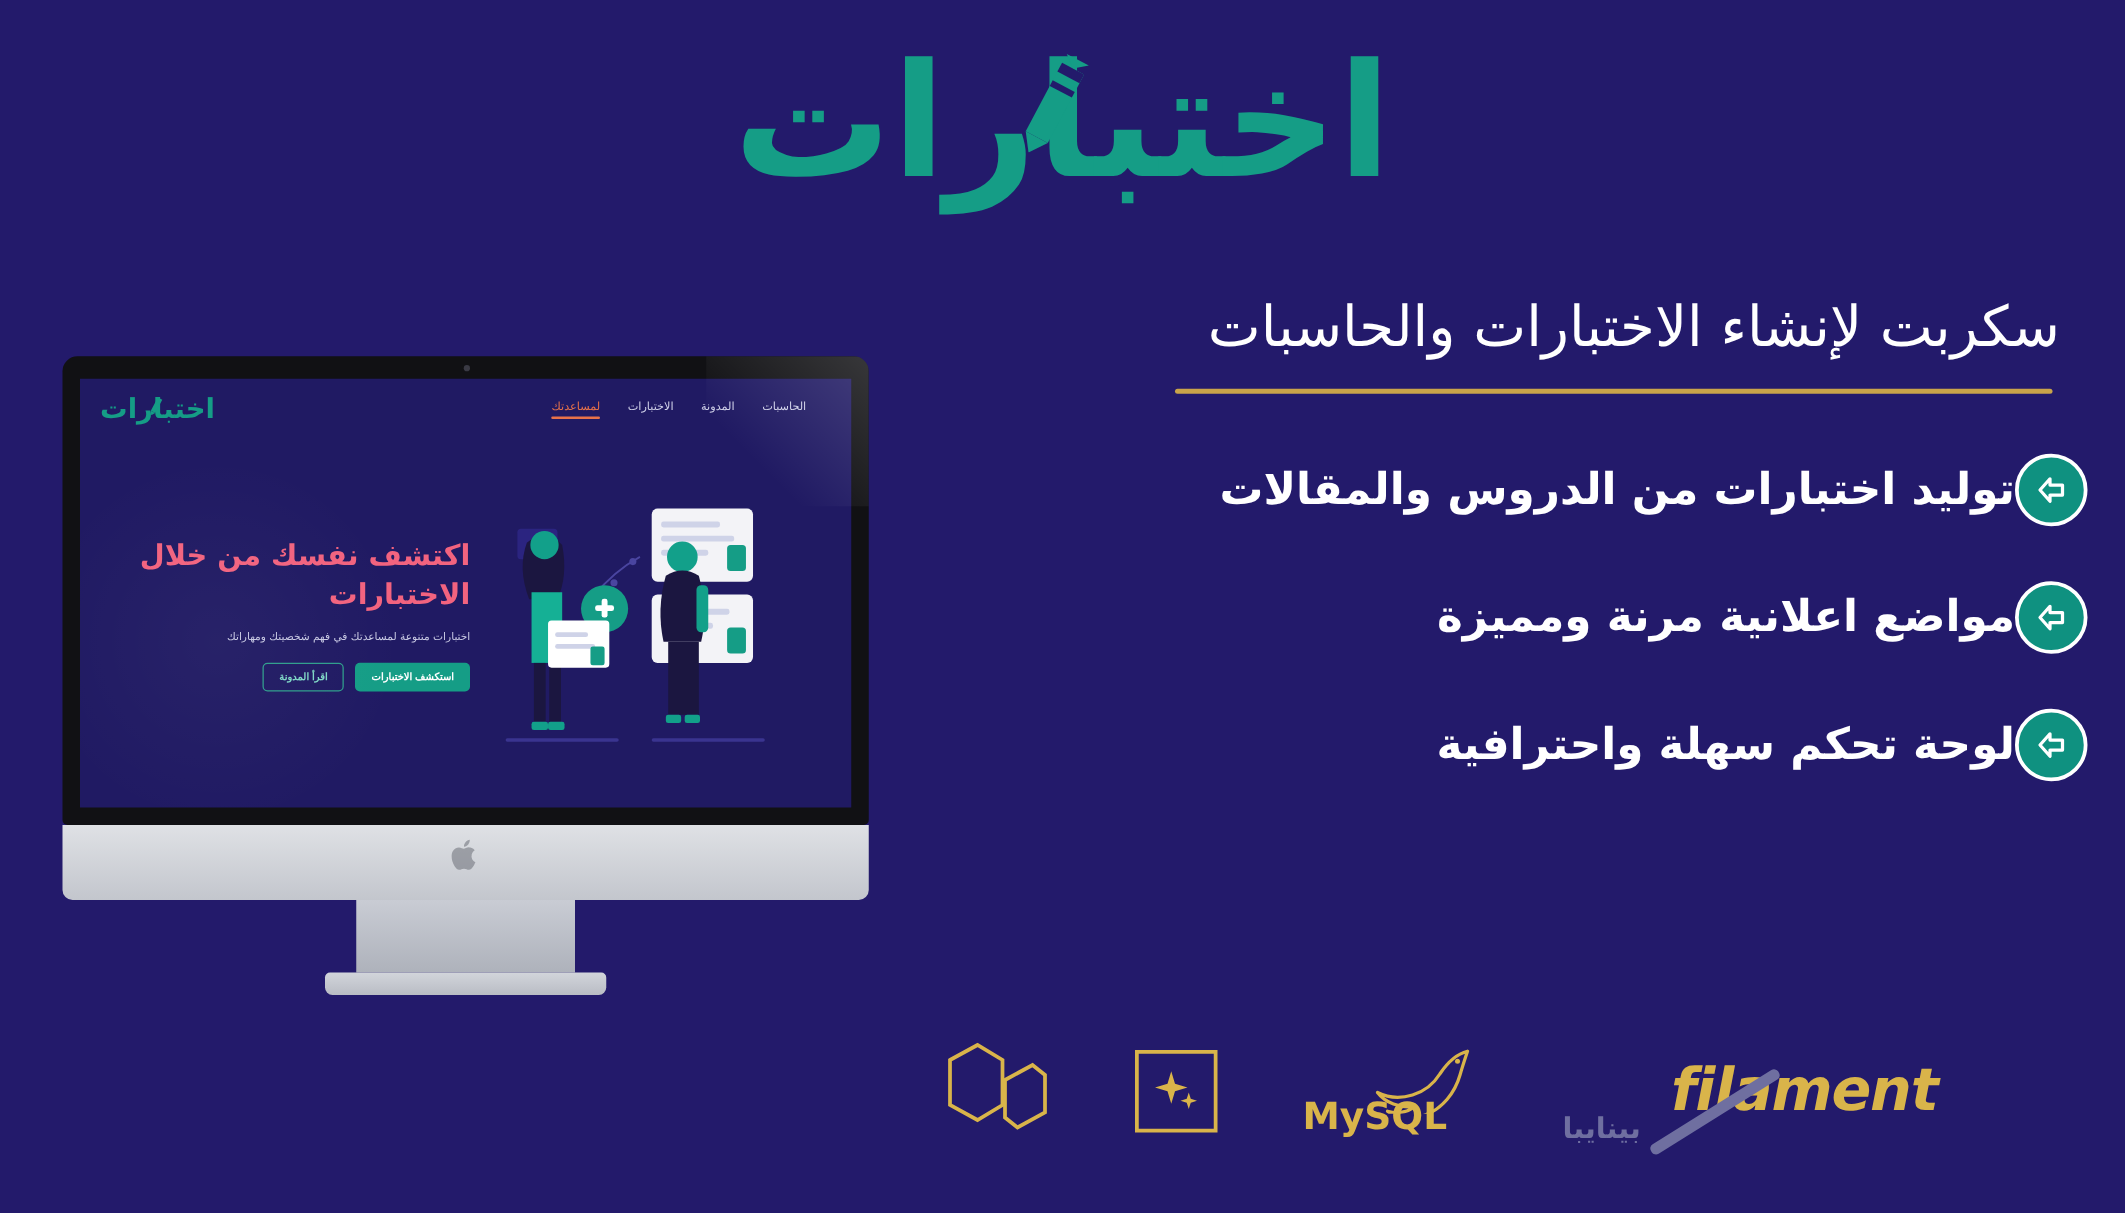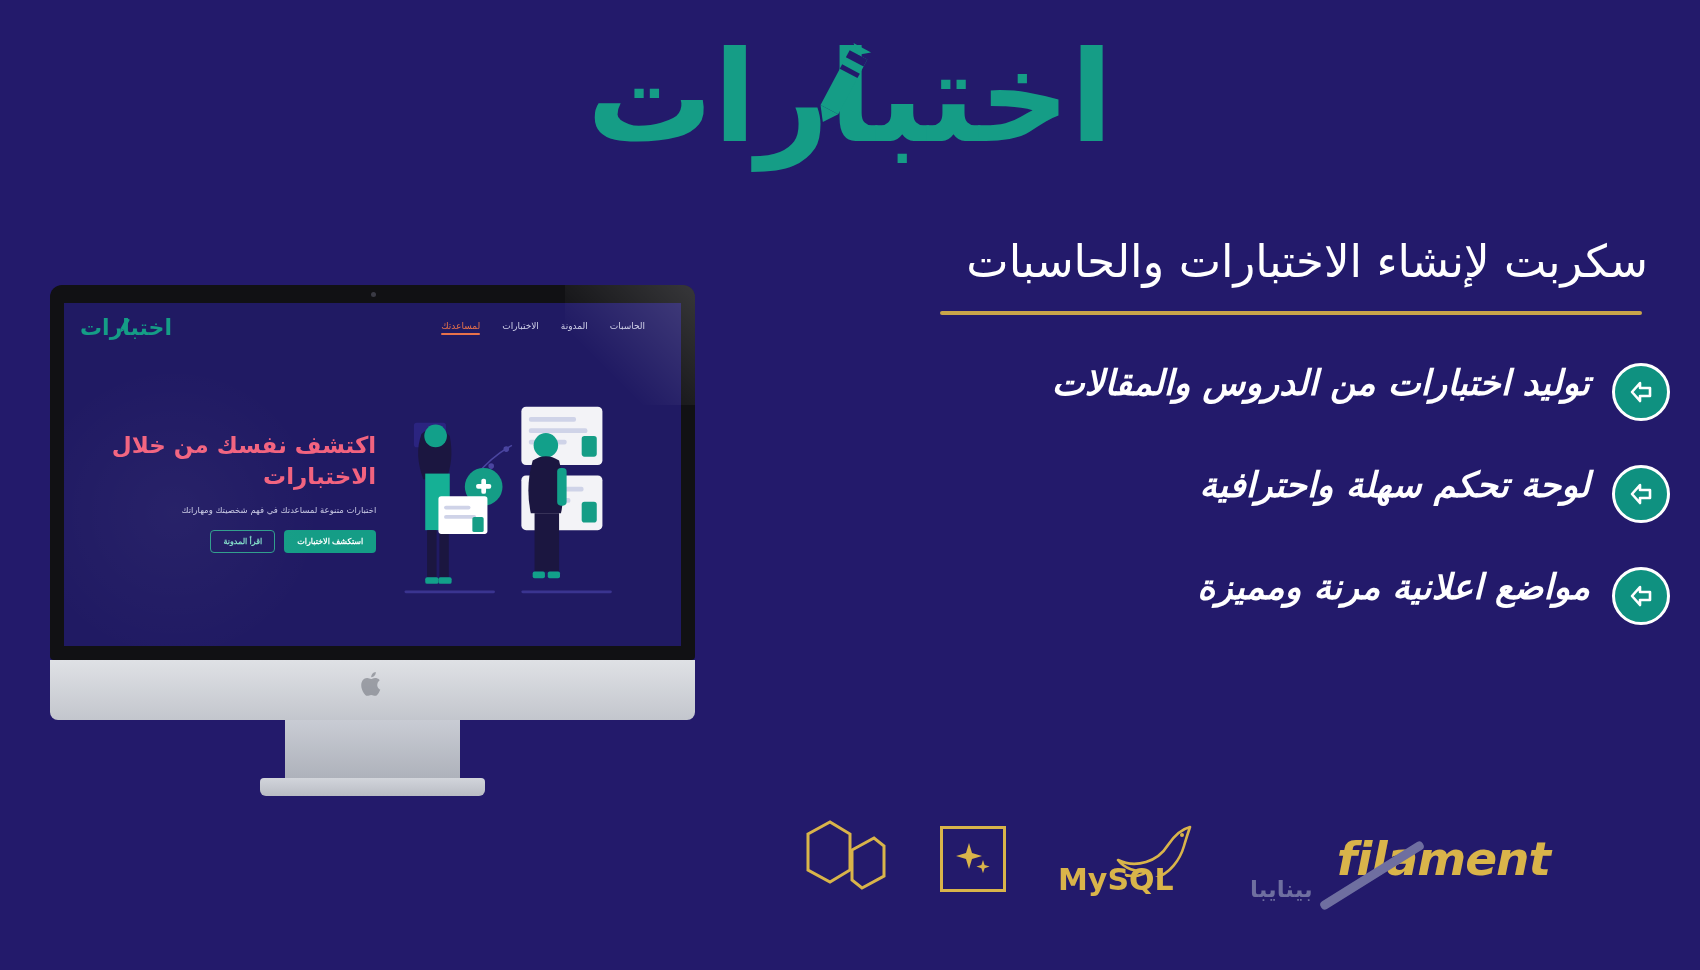--- a/index.html
+++ b/index.html
@@ -159,43 +159,41 @@
   }
   .gold-rule {
     height: 4px;
     background: #c9a44a;
     margin: 22px 48px 0 120px;
     border-radius: 2px;
   }
 
   .features { margin-top: 48px; padding-right: 20px; }
   .feature {
-    display: flex; align-items: flex-start; justify-content: flex-start;
-    gap: 22px;
+    display: flex; align-items: center; justify-content: flex-start;
     margin-bottom: 44px;
-    font-style: italic;
   }
   .feat-icon {
     flex: 0 0 auto;
     width: 58px; height: 58px; border-radius: 50%;
     background: #0f9180;
     border: 3px solid #ffffff;
     display: flex; align-items: center; justify-content: center;
   }
   .feat-icon svg { width: 30px; height: 30px; }
   .feat-text {
     color: #ffffff; font-size: 35px; font-weight: 700;
     white-space: nowrap; direction: rtl;
   }
 
   
   .tech-row {
     position: absolute;
-    right: 150px; bottom: 72px;
-    display: flex; align-items: center; gap: 52px;
+    right: 150px; bottom: 58px;
+    display: flex; align-items: center; gap: 68px;
     direction: ltr;
   }
   .tech { display: flex; align-items: center; justify-content: center; position: relative;}
   .filament-mark { position: relative; height: 70px; width: 300px; }
   .filament-word {
     position: absolute; right: 0; bottom: 8px;
     color: #d9b44a; font-size: 47px; font-weight: 700; font-style: italic;
     letter-spacing: -1px;
   }
   .filament-slash {
@@ -340,30 +338,30 @@
       </div>
       <div class="feat-text">توليد اختبارات من الدروس والمقالات</div>
     </div>
 
     <div class="feature">
       <div class="feat-icon">
         <svg viewBox="0 0 30 30">
           <path d="M14 6 L6 15 L14 24 L14 19 L24 19 L24 11 L14 11 Z" fill="none" stroke="#ffffff" stroke-width="2.6" stroke-linejoin="round" stroke-linecap="round"></path>
         </svg>
       </div>
-      <div class="feat-text">لوحة تحكم سهلة واحترافية</div>
+      <div class="feat-text">مواضع اعلانية مرنة ومميزة</div>
     </div>
 
     <div class="feature">
       <div class="feat-icon">
         <svg viewBox="0 0 30 30">
           <path d="M14 6 L6 15 L14 24 L14 19 L24 19 L24 11 L14 11 Z" fill="none" stroke="#ffffff" stroke-width="2.6" stroke-linejoin="round" stroke-linecap="round"></path>
         </svg>
       </div>
-      <div class="feat-text">مواضع اعلانية مرنة ومميزة</div>
+      <div class="feat-text">لوحة تحكم سهلة واحترافية</div>
     </div>
 
   </div>
 </div>
 
 <div class="tech-row">
 
   <div class="tech">
     <svg class="laravel" width="86" height="78" viewBox="0 0 86 78">
       <path d="M6 14 L28 2 L48 14 L48 50 L28 62 L6 50 Z" fill="none" stroke="#d9b44a" stroke-width="3"></path>

